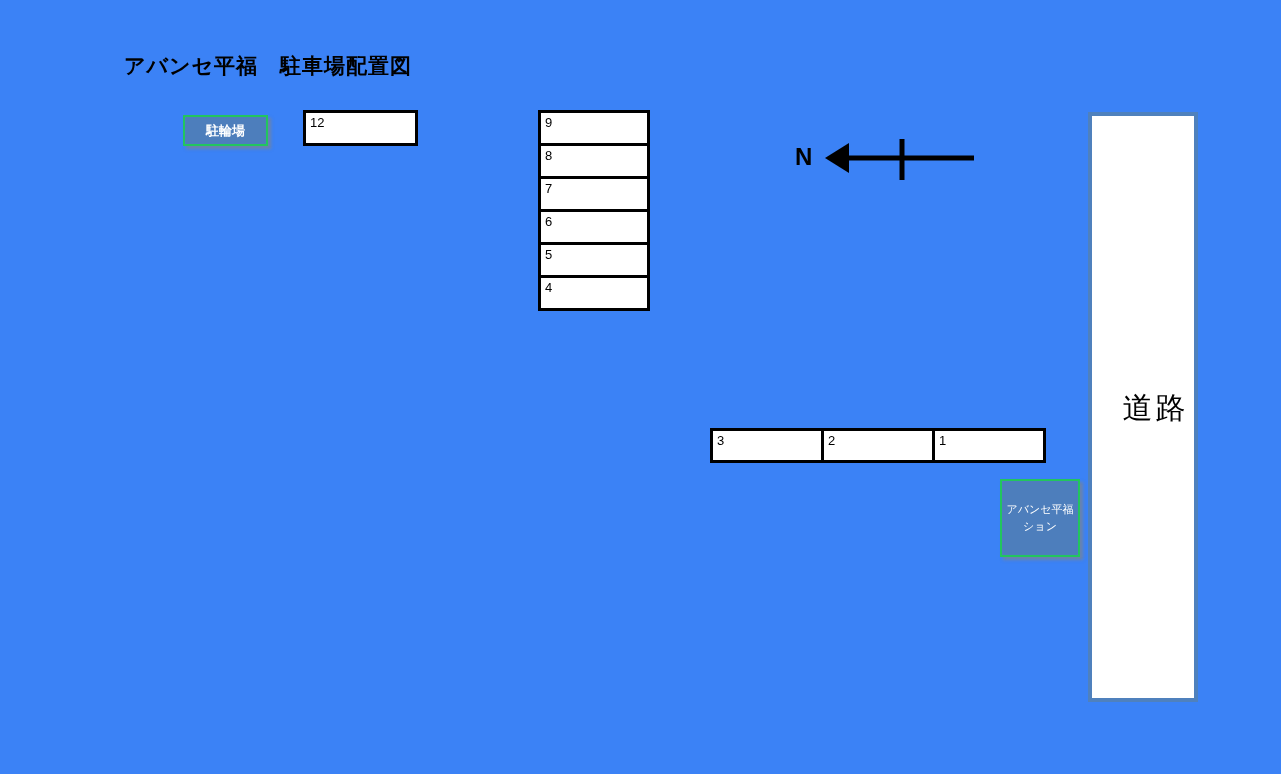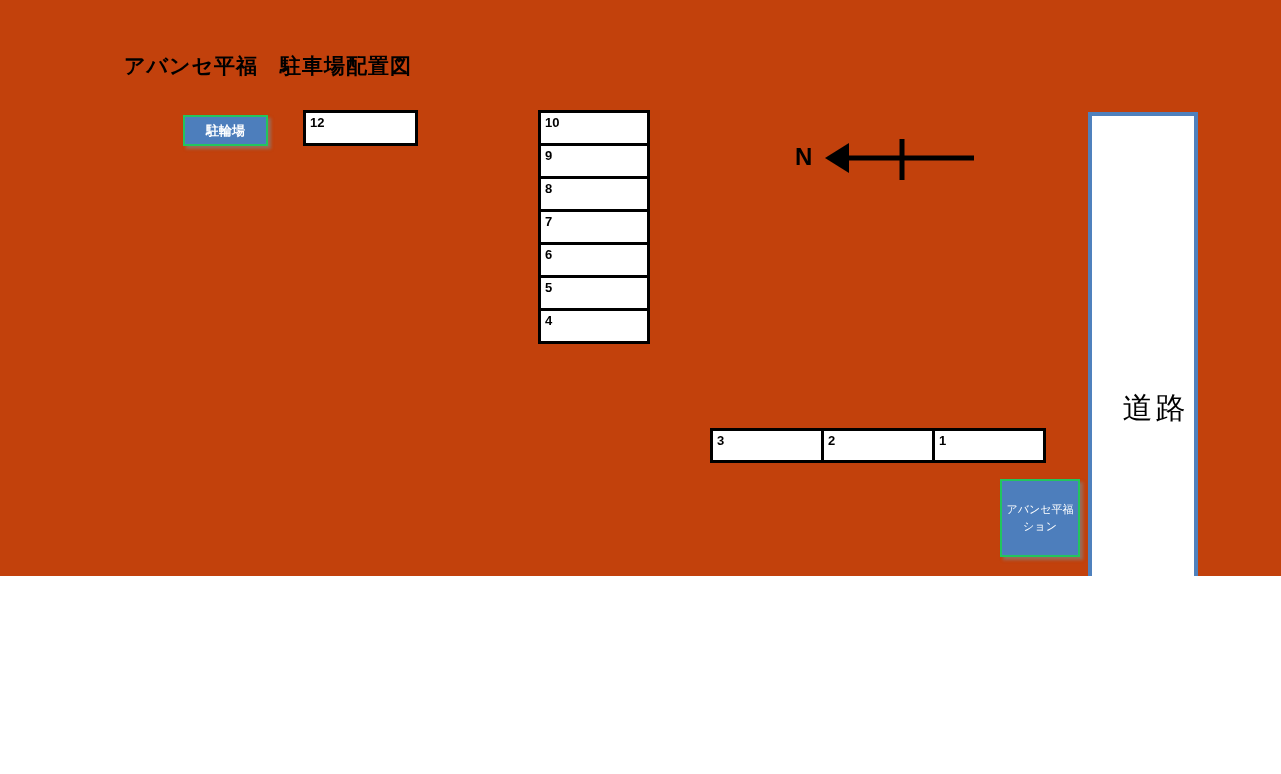--- a/index.html
+++ b/index.html
@@ -5,22 +5,22 @@
 <style>
   html, body {
     margin: 0;
     padding: 0;
     background: #ffffff;
     font-family: "Liberation Sans", "DejaVu Sans", sans-serif;
   }
   .canvas {
     position: relative;
     width: 1281px;
-    height: 576px;
-    background: #c2410c;
+    height: 774px;
+    background: #3b82f6;
     overflow: hidden;
   }
 
   
   .title {
     position: absolute;
     left: 124px;
     top: 52px;
     font-size: 21px;
     font-weight: bold;
@@ -72,21 +72,21 @@
   }
 
   
   .pgroup { position: absolute; }
   .pcell {
     box-sizing: border-box;
     border: 3px solid #000000;
     background: #ffffff;
     color: #000000;
     font-size: 13px;
-    font-weight: bold;
+    font-weight: normal;
     padding: 2px 0 0 4px;
   }
   .vgroup .pcell { height: 36px; margin-top: -3px; }
   .vgroup .pcell:first-child { margin-top: 0; }
   .upper-pair { left: 303px; top: 110px; width: 115px; }
   .middle-column { left: 538px; top: 110px; width: 112px; }
   .south-row { left: 710px; top: 428px; display: flex; }
   .south-row .pcell { width: 114px; height: 35px; margin-left: -3px; }
   .south-row .pcell:first-child { margin-left: 0; }
 
@@ -138,21 +138,20 @@
 
   <div class="blue-block bike-box">
     <span>駐輪場</span>
   </div>
 
   <div class="pgroup vgroup upper-pair">
     <div class="pcell">12</div>
   </div>
 
   <div class="pgroup vgroup middle-column">
-    <div class="pcell">10</div>
     <div class="pcell">9</div>
     <div class="pcell">8</div>
     <div class="pcell">7</div>
     <div class="pcell">6</div>
     <div class="pcell">5</div>
     <div class="pcell">4</div>
   </div>
 
   <div class="compass-n">N</div>
   <svg class="compass-arrow" width="162" height="54" viewBox="0 0 162 54">

